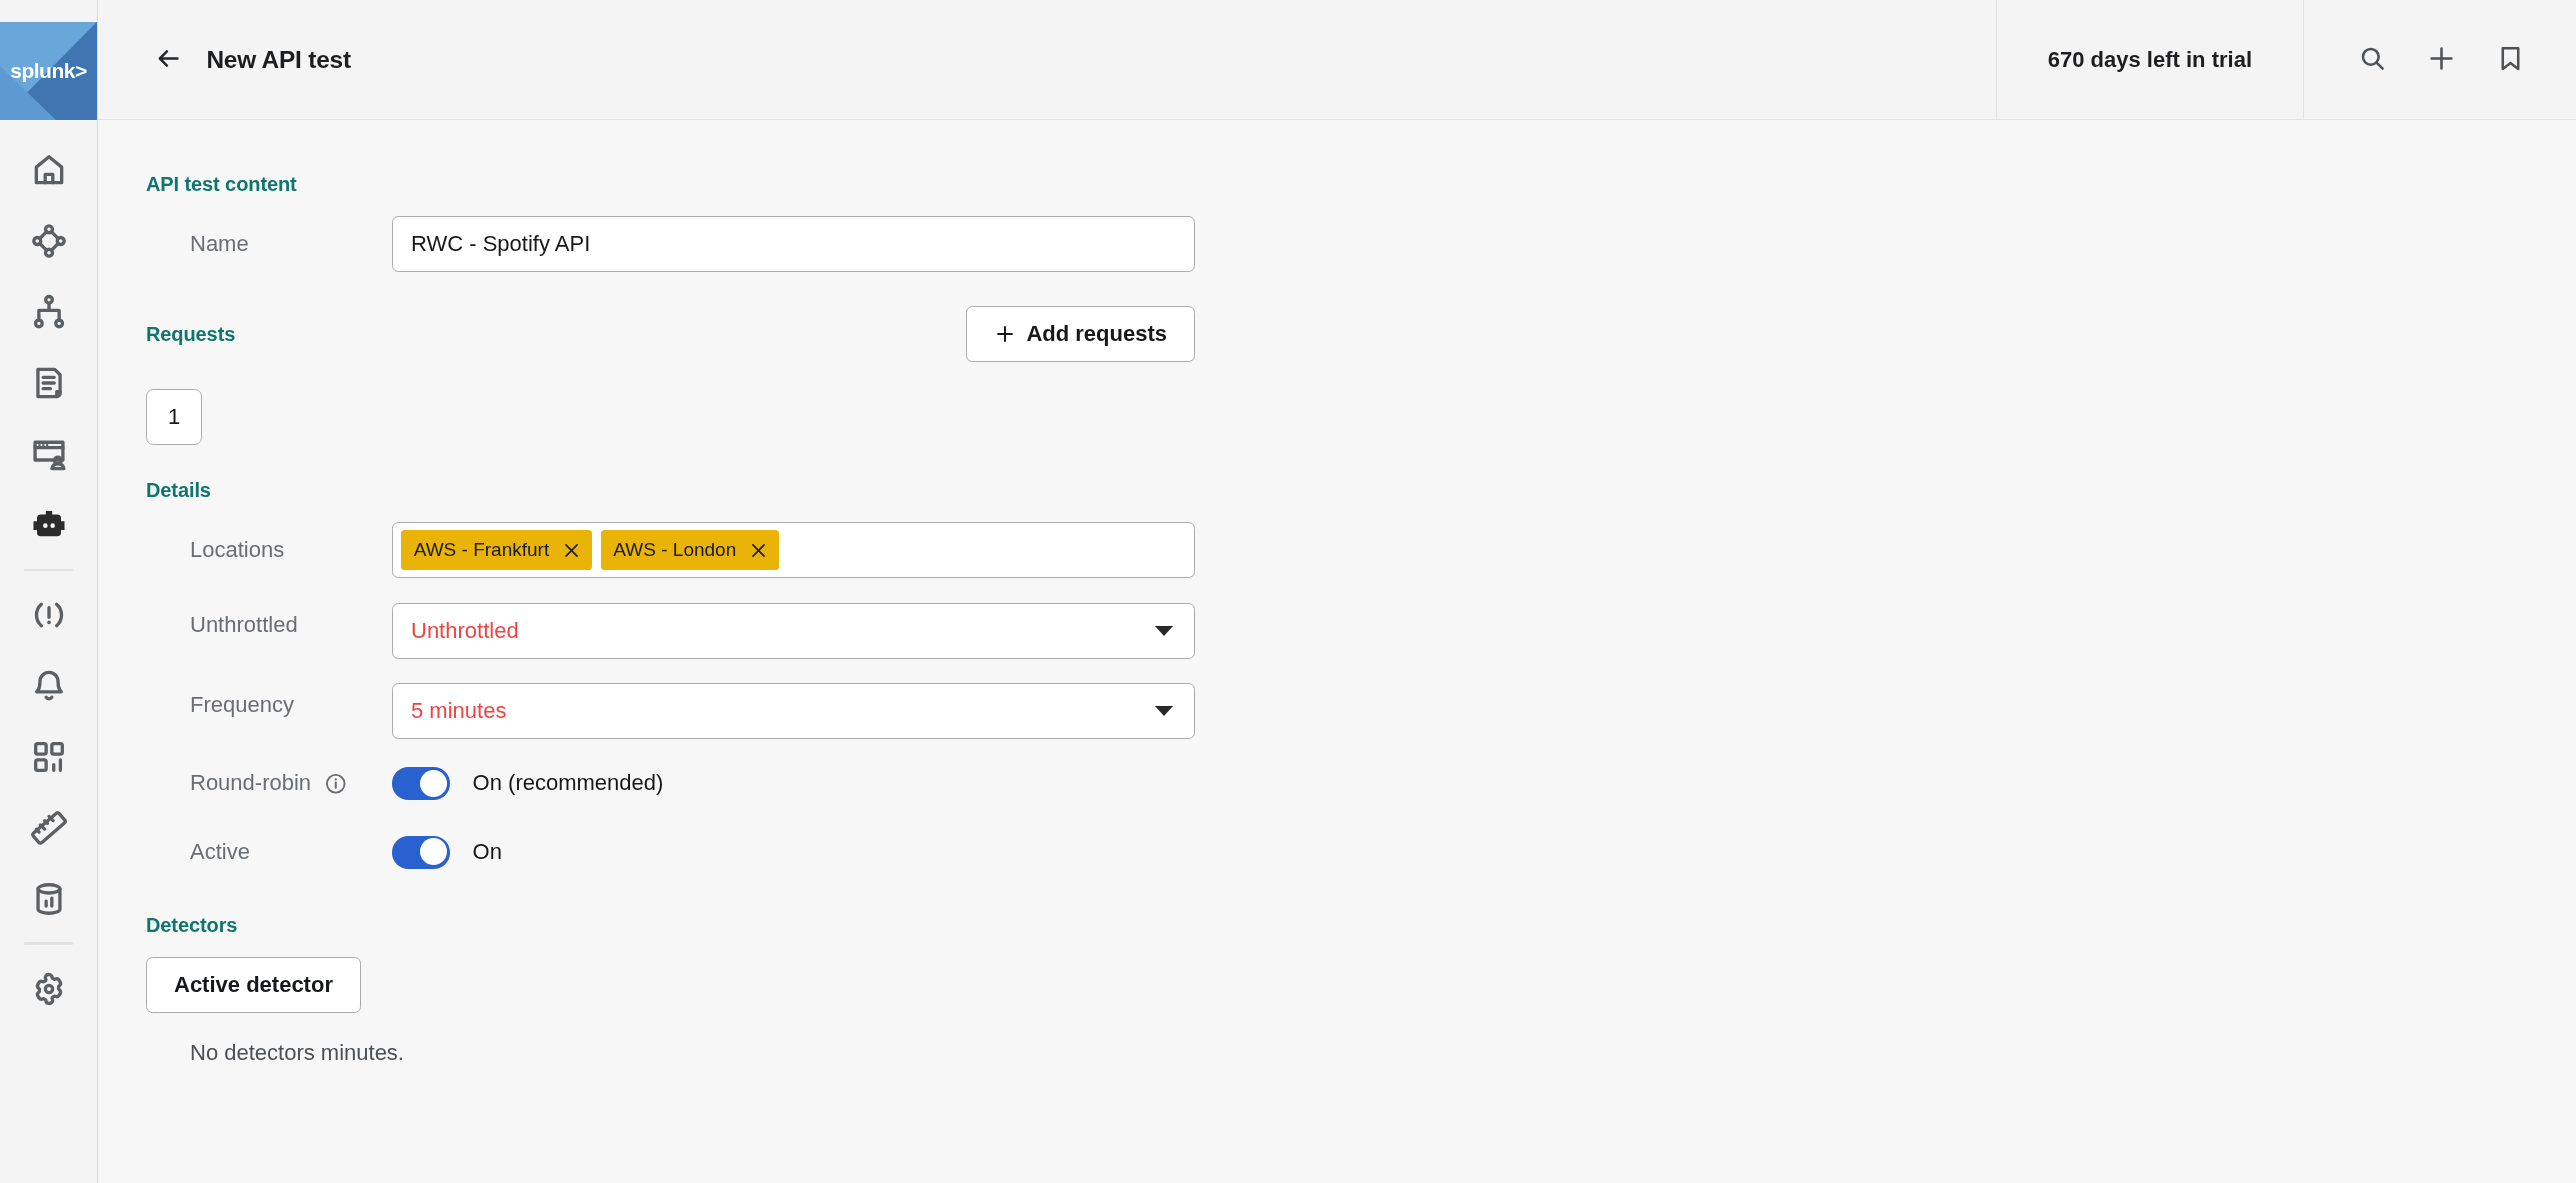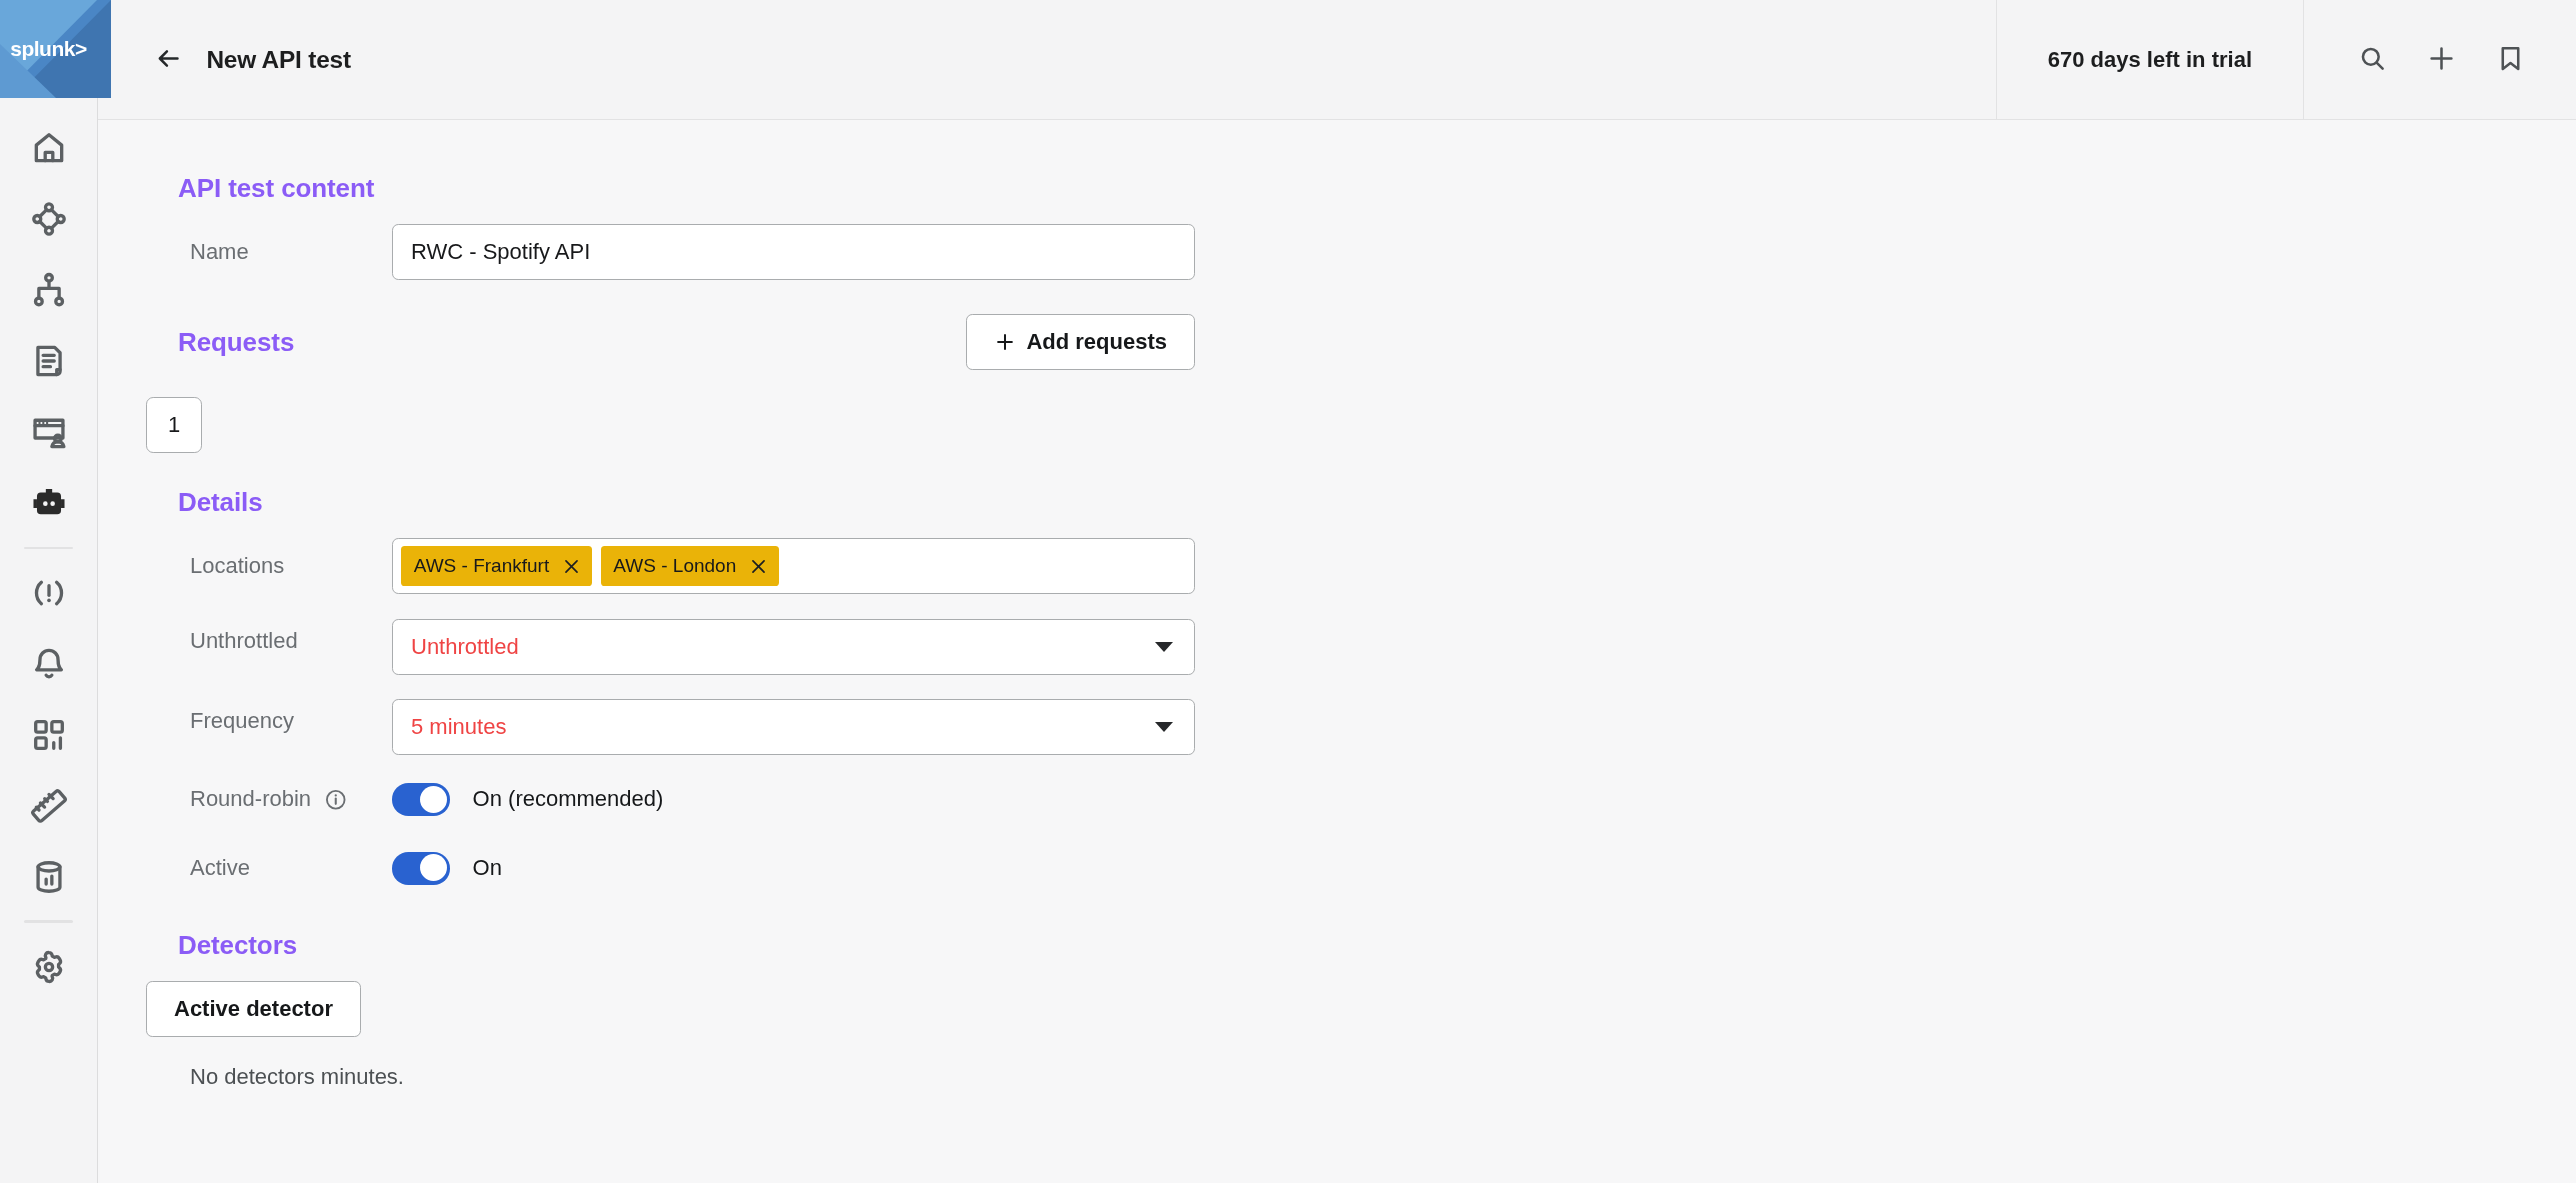--- a/index.html
+++ b/index.html
@@ -27,24 +27,25 @@
     left: 0; top: 0;
     width: 98px;
     height: 1183px;
     background: #f4f4f5;
     border-right: 1.8px solid #dcdcdd;
     z-index: 5;
   }
 
   #logo-tile {
     position: relative;
-    width: 111px;
+    width: 97px;
     height: 98px;
     background: #4a86c5;
     overflow: hidden;
+    margin-top: 22px;
   }
   #logo-tile .band-a {
     position: absolute; left: 0; top: 0;
     width: 0; height: 0;
     border-left: 97px solid #69a7da;
     border-bottom: 98px solid transparent;
   }
   #logo-tile .band-b {
     position: absolute; right: 0; bottom: 0;
     width: 0; height: 0;
@@ -168,25 +169,24 @@
     top: 99px;
     width: 2476px;
     height: 1084px;
     background: #f7f7f8;
     overflow: hidden;
   }
 
   .content-pad { padding: 74px 0 0 46px; }
 
   .section-title {
-    font-size: 26px;
+    font-size: 20px;
     font-weight: 700;
-    color: #8b5cf6;
+    color: #0f766e;
     letter-spacing: -0.1px;
-    margin-left: 32px;
   }
 
   .field-row {
     display: flex;
     align-items: center;
     min-height: 56px;
   }
 
   .field-label {
     width: 246px;

